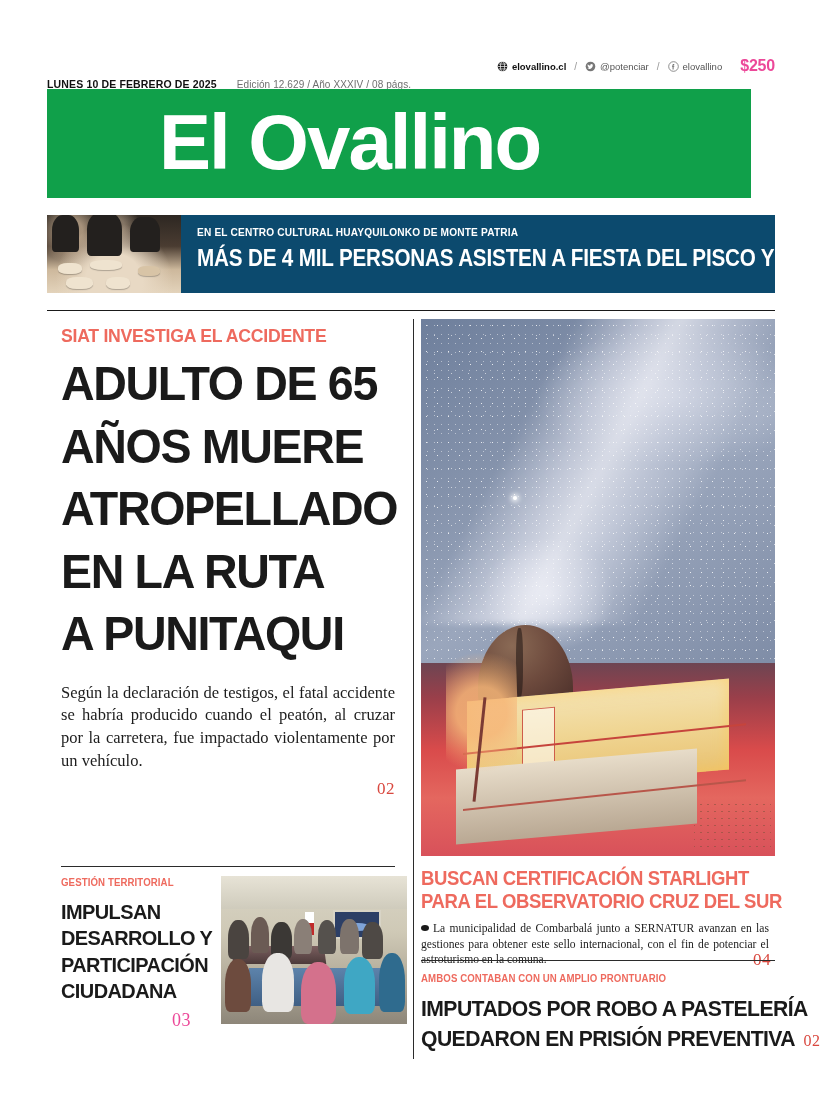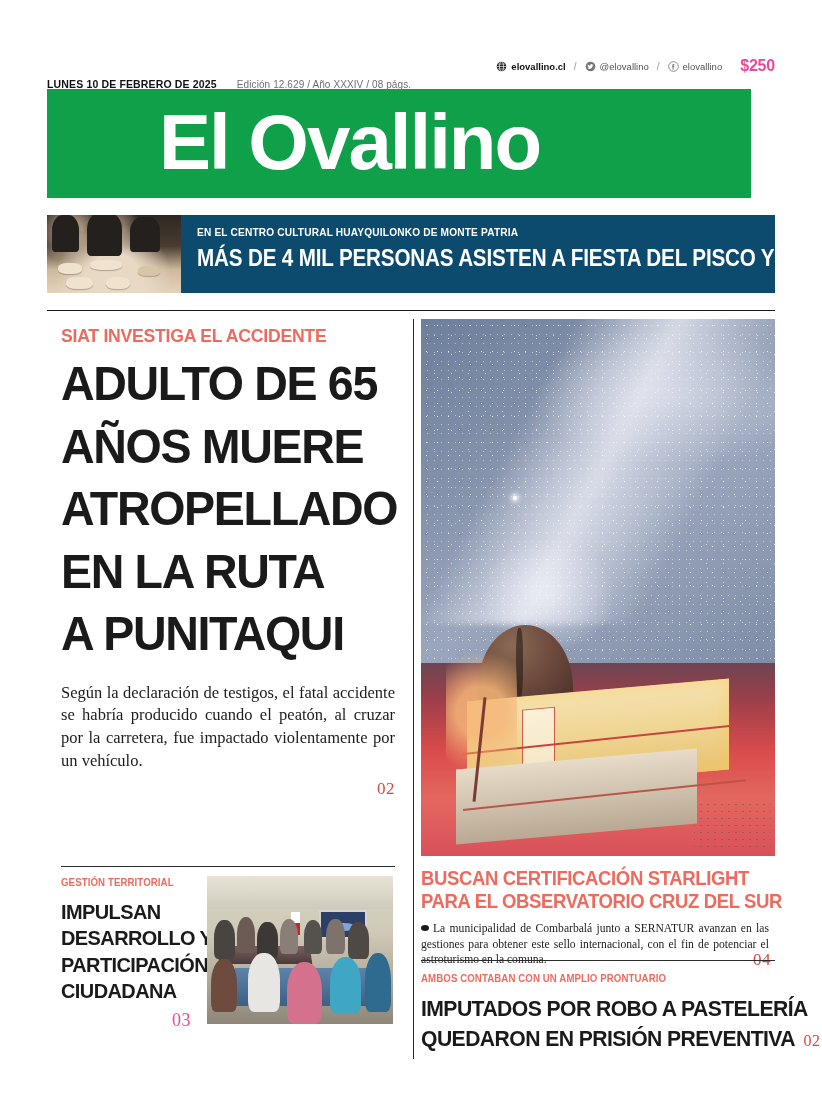--- a/index.html
+++ b/index.html
@@ -247,20 +247,21 @@
     background: #2b2b2b;
   }
 
   
   .sec-left {
     position: absolute;
     left: 0;
     top: 565px;
     width: 360px;
     display: flex;
+    justify-content: space-between;
   }
   .sec-left-text {
     width: 152px;
     flex: 0 0 152px;
     padding-left: 14px;
     box-sizing: border-box;
   }
   .sec-kicker {
     color: #ee6a5e;
     font-size: 10.5px;
@@ -530,21 +531,21 @@
         <span>elovallino.cl</span>
       </span>
       <span class="social-sep">/</span>
       <span class="social">
         <span class="sicon">
           <svg viewBox="0 0 16 16">
               <circle cx="8" cy="8" r="7" fill="#777"></circle>
               <path d="M12 5.4c-.3.15-.66.25-1 .3.37-.22.64-.57.78-.98-.35.2-.73.35-1.13.43a1.77 1.77 0 0 0-3.02 1.61A5.03 5.03 0 0 1 4 4.9a1.77 1.77 0 0 0 .55 2.36c-.28 0-.55-.08-.78-.2v.02c0 .86.6 1.58 1.42 1.74-.15.04-.3.06-.47.06-.11 0-.22-.01-.33-.03.22.7.87 1.2 1.64 1.22A3.56 3.56 0 0 1 3.5 10.8a5 5 0 0 0 2.72.8c3.26 0 5.04-2.7 5.04-5.04v-.23c.35-.25.65-.56.89-.92z" fill="#fff"></path>
             </svg>
         </span>
-        <span>@elovallino</span>
+        <span>@potenciar</span>
       </span>
       <span class="social-sep">/</span>
       <span class="social">
         <span class="sicon">
           <svg viewBox="0 0 16 16">
               <circle cx="8" cy="8" r="7" fill="none" stroke="#777" stroke-width="1.2"></circle>
               <path d="M9.2 8.2h-1v4H6.6v-4h-.8V6.9h.8v-.9c0-.8.35-1.5 1.5-1.5h1v1.3h-.7c-.2 0-.4.1-.4.45v.65h1.1z" fill="#777"></path>
             </svg>
         </span>
         <span>elovallino</span>

